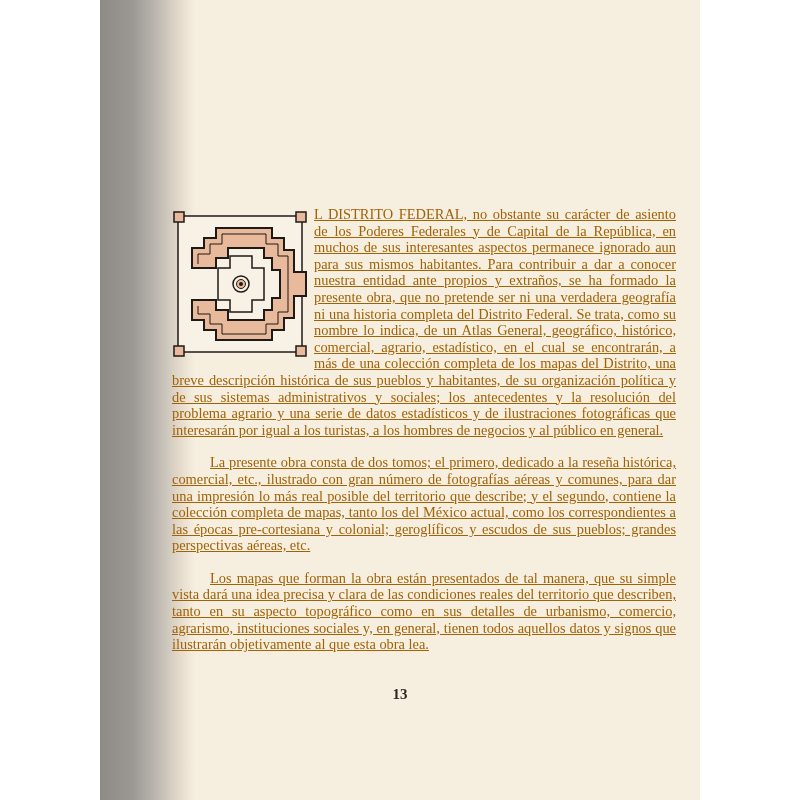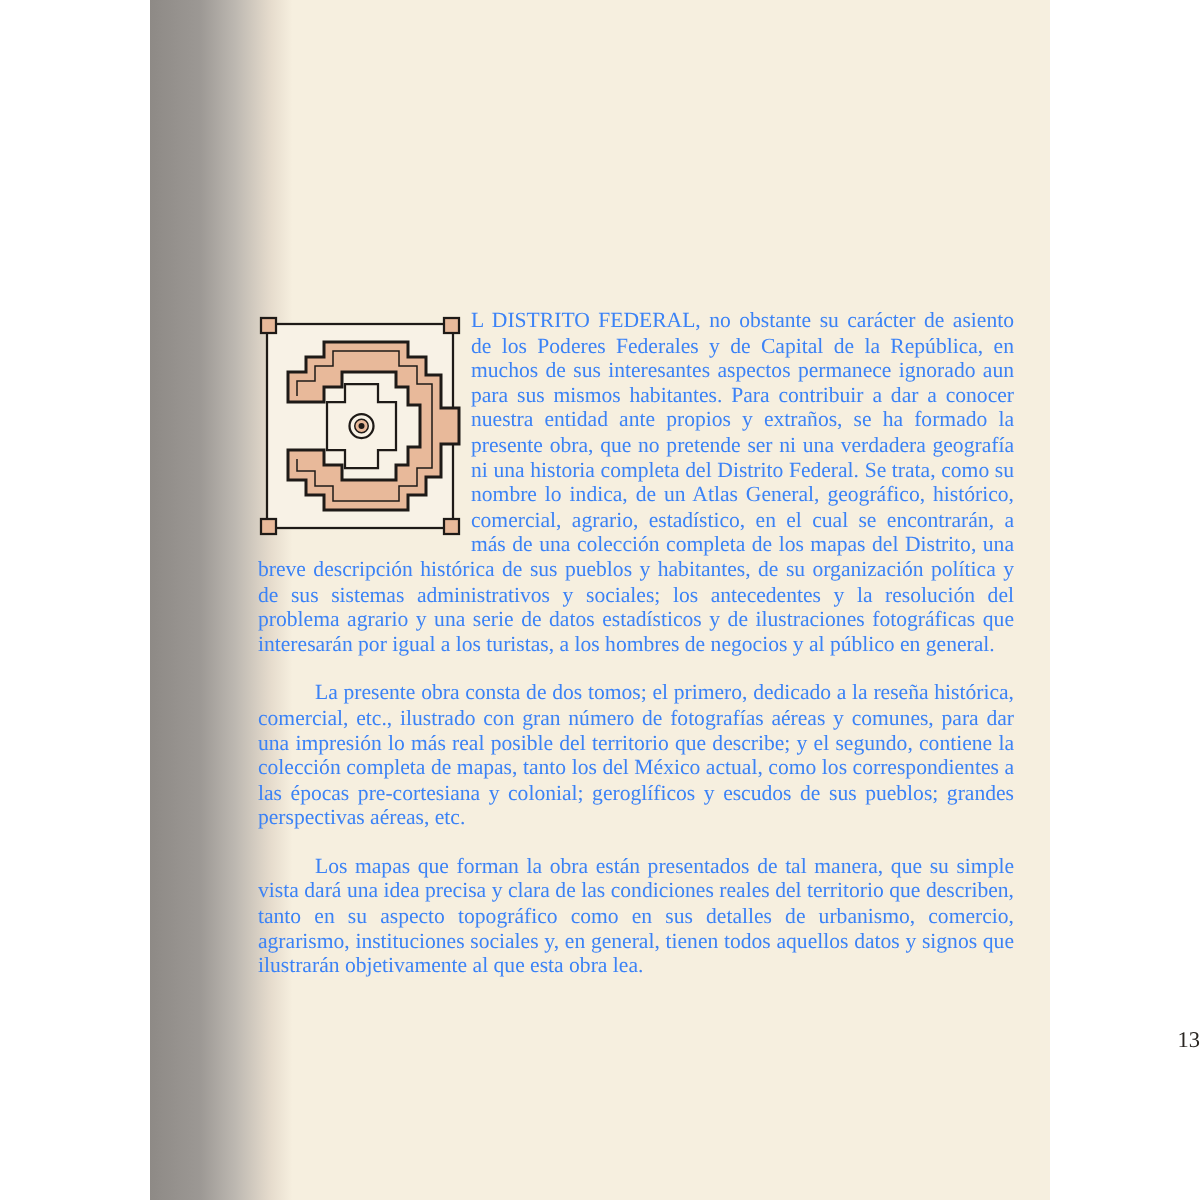--- a/index.html
+++ b/index.html
@@ -8,30 +8,30 @@
     position: absolute; left: 100px; top: 0; width: 600px; height: 800px;
     background: #f6efdf;
   }
   .gutter {
     position: absolute; left: 0; top: 0; width: 95px; height: 800px;
     background: linear-gradient(to right, #8e8a86 0%, #9c9894 35%, #bdb8b1 60%, #e6dccd 85%, rgba(246,239,223,0) 100%);
   }
   .text {
     position: absolute; left: 172px; top: 206px; width: 504px;
     font-family: "Liberation Serif", serif; font-size: 14.4px; line-height: 16.6px;
-    color: #3b82f6; text-align: justify;
+    color: #a16207; text-align: justify; text-decoration: underline;
   }
   .dropcap {
     float: left; width: 136px; height: 148px; margin: 4px 6px 2px 0;
   }
   .para { margin: 0 0 16px 0; }
   .para.indent { text-indent: 38px; }
   .page-number {
-    position: absolute; left: 0; width: 800px; top: 686px; text-align: right;
-    font-family: "Liberation Serif", serif; font-weight: normal; font-size: 15px; color: #2a2622;
+    position: absolute; left: 0; width: 800px; top: 686px; text-align: center;
+    font-family: "Liberation Serif", serif; font-weight: bold; font-size: 15px; color: #2a2622;
   }
 </style>
 </head>
 <body>
 
 <div class="page"></div>
 <div class="gutter" style="left:100px"></div>
 
 <div class="text">
   <svg class="dropcap" viewBox="0 0 136 148" xmlns="http://www.w3.org/2000/svg">

